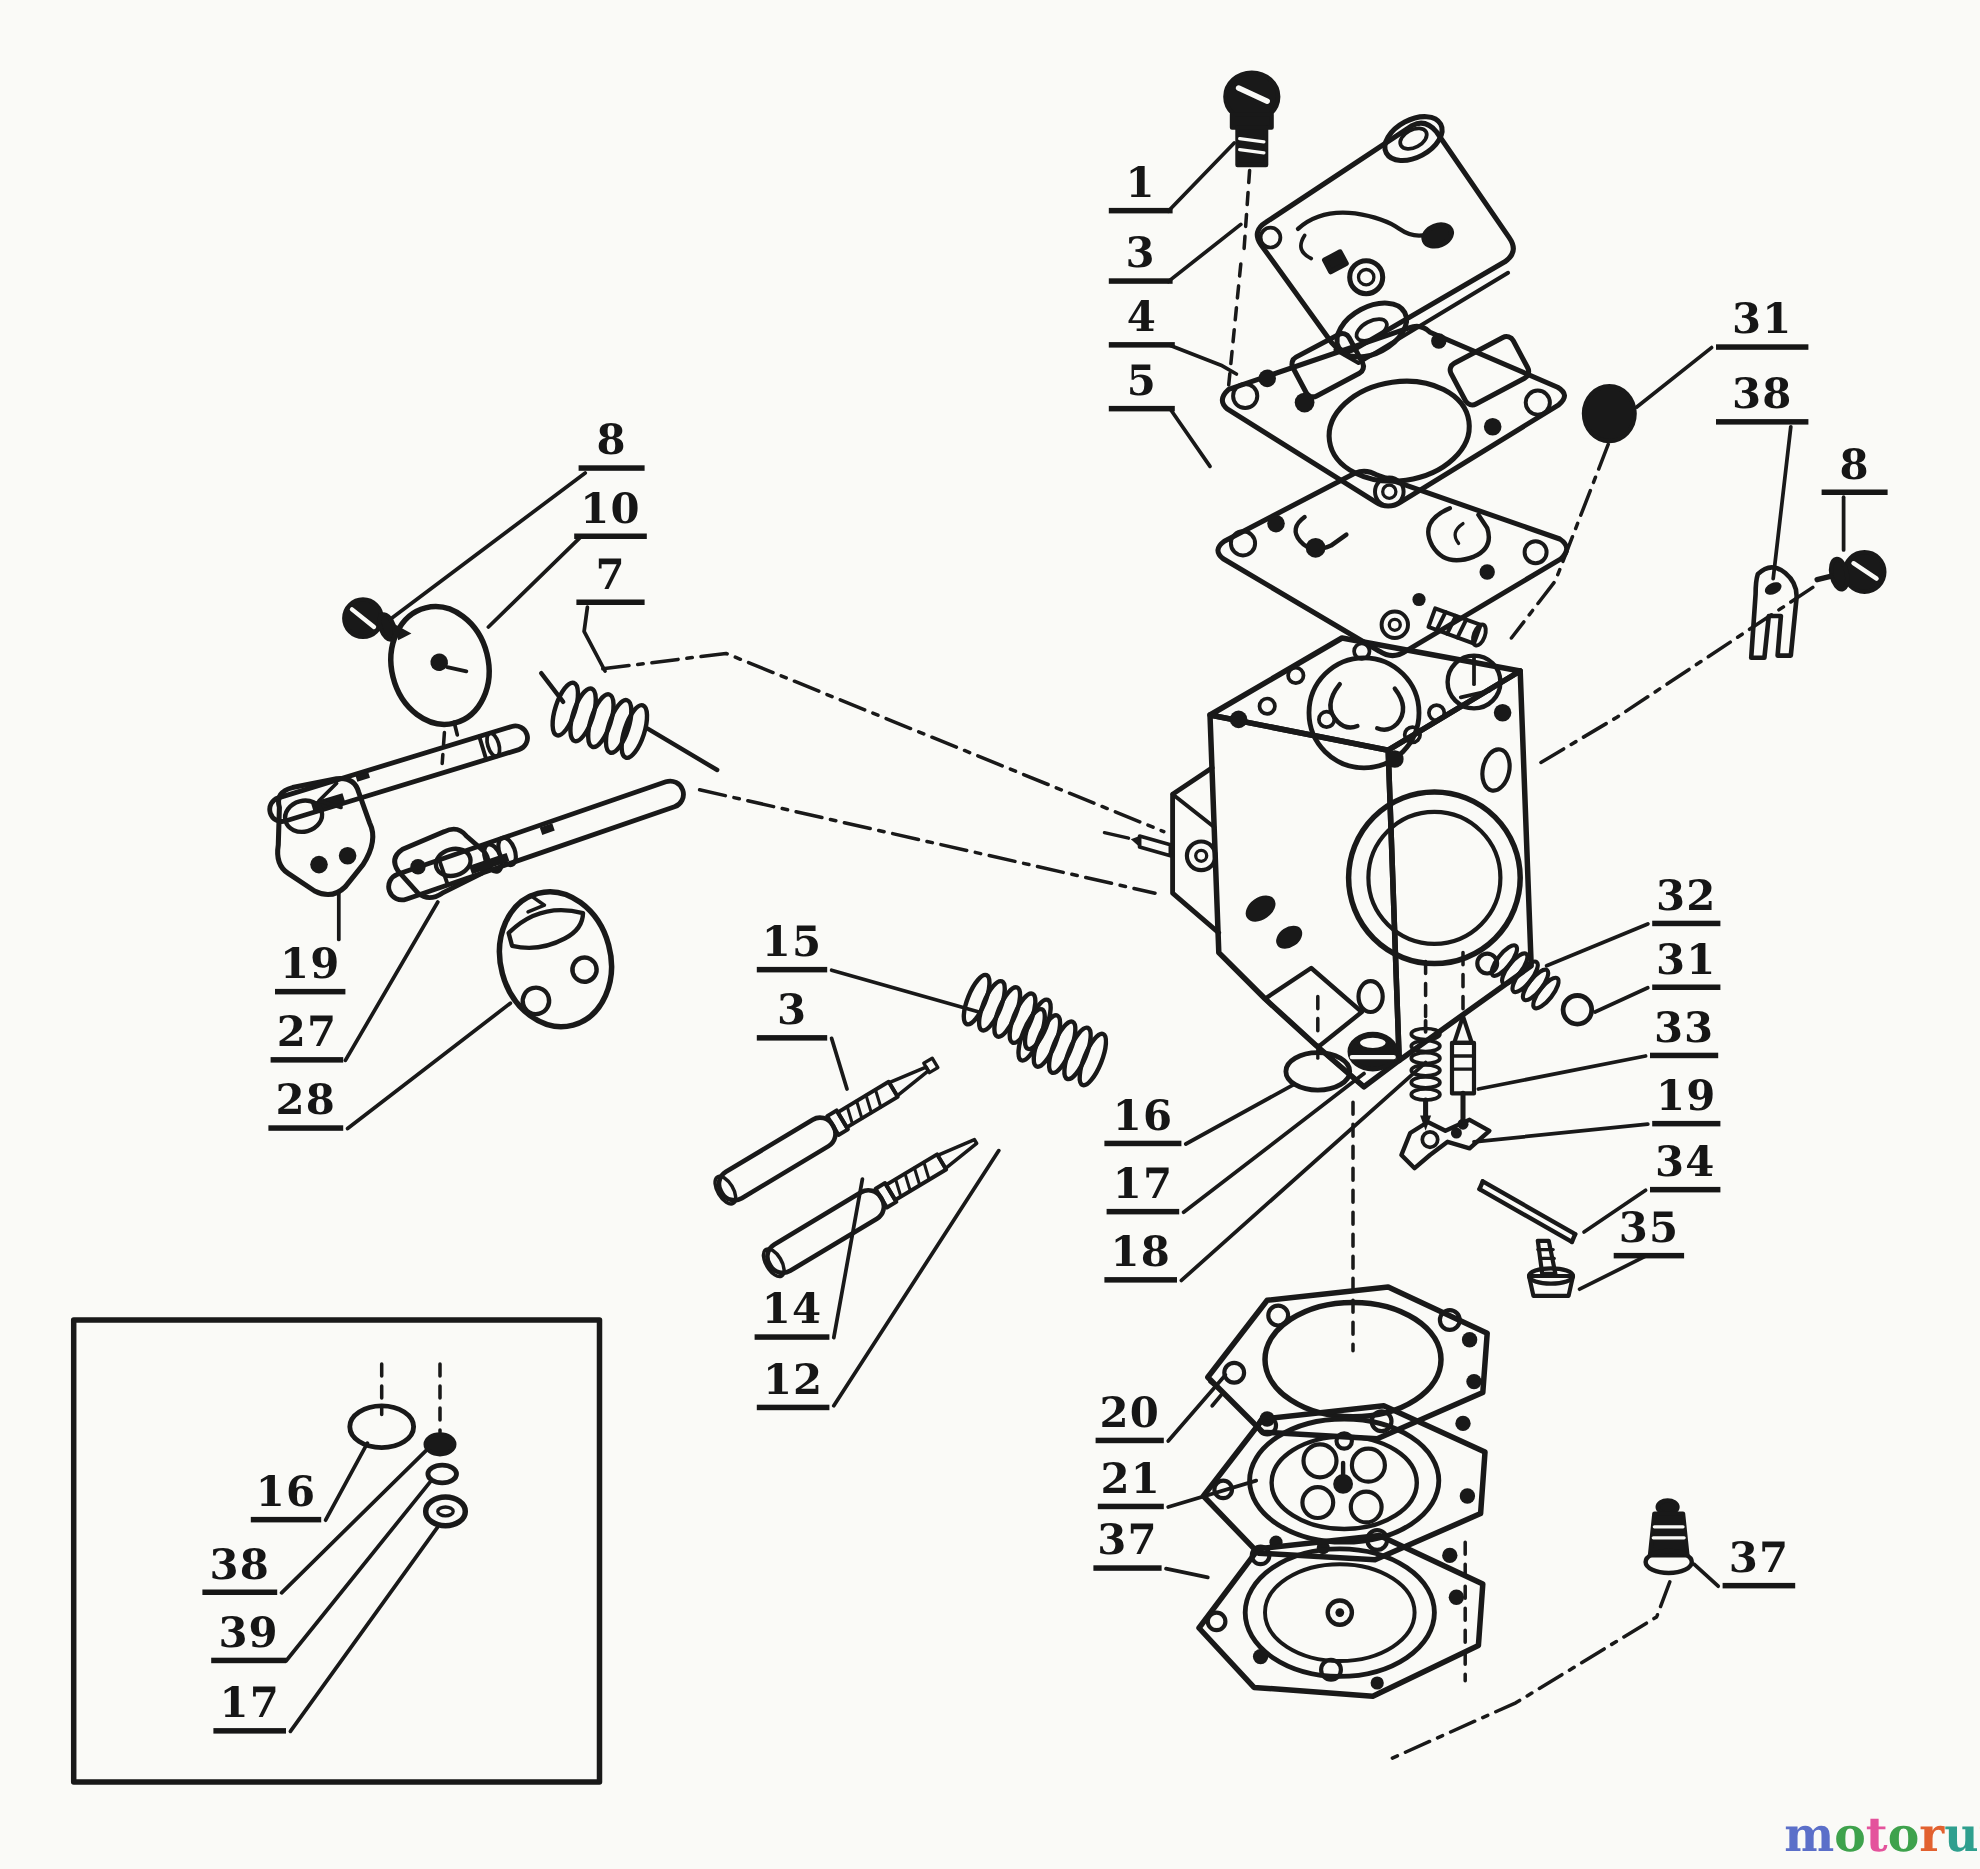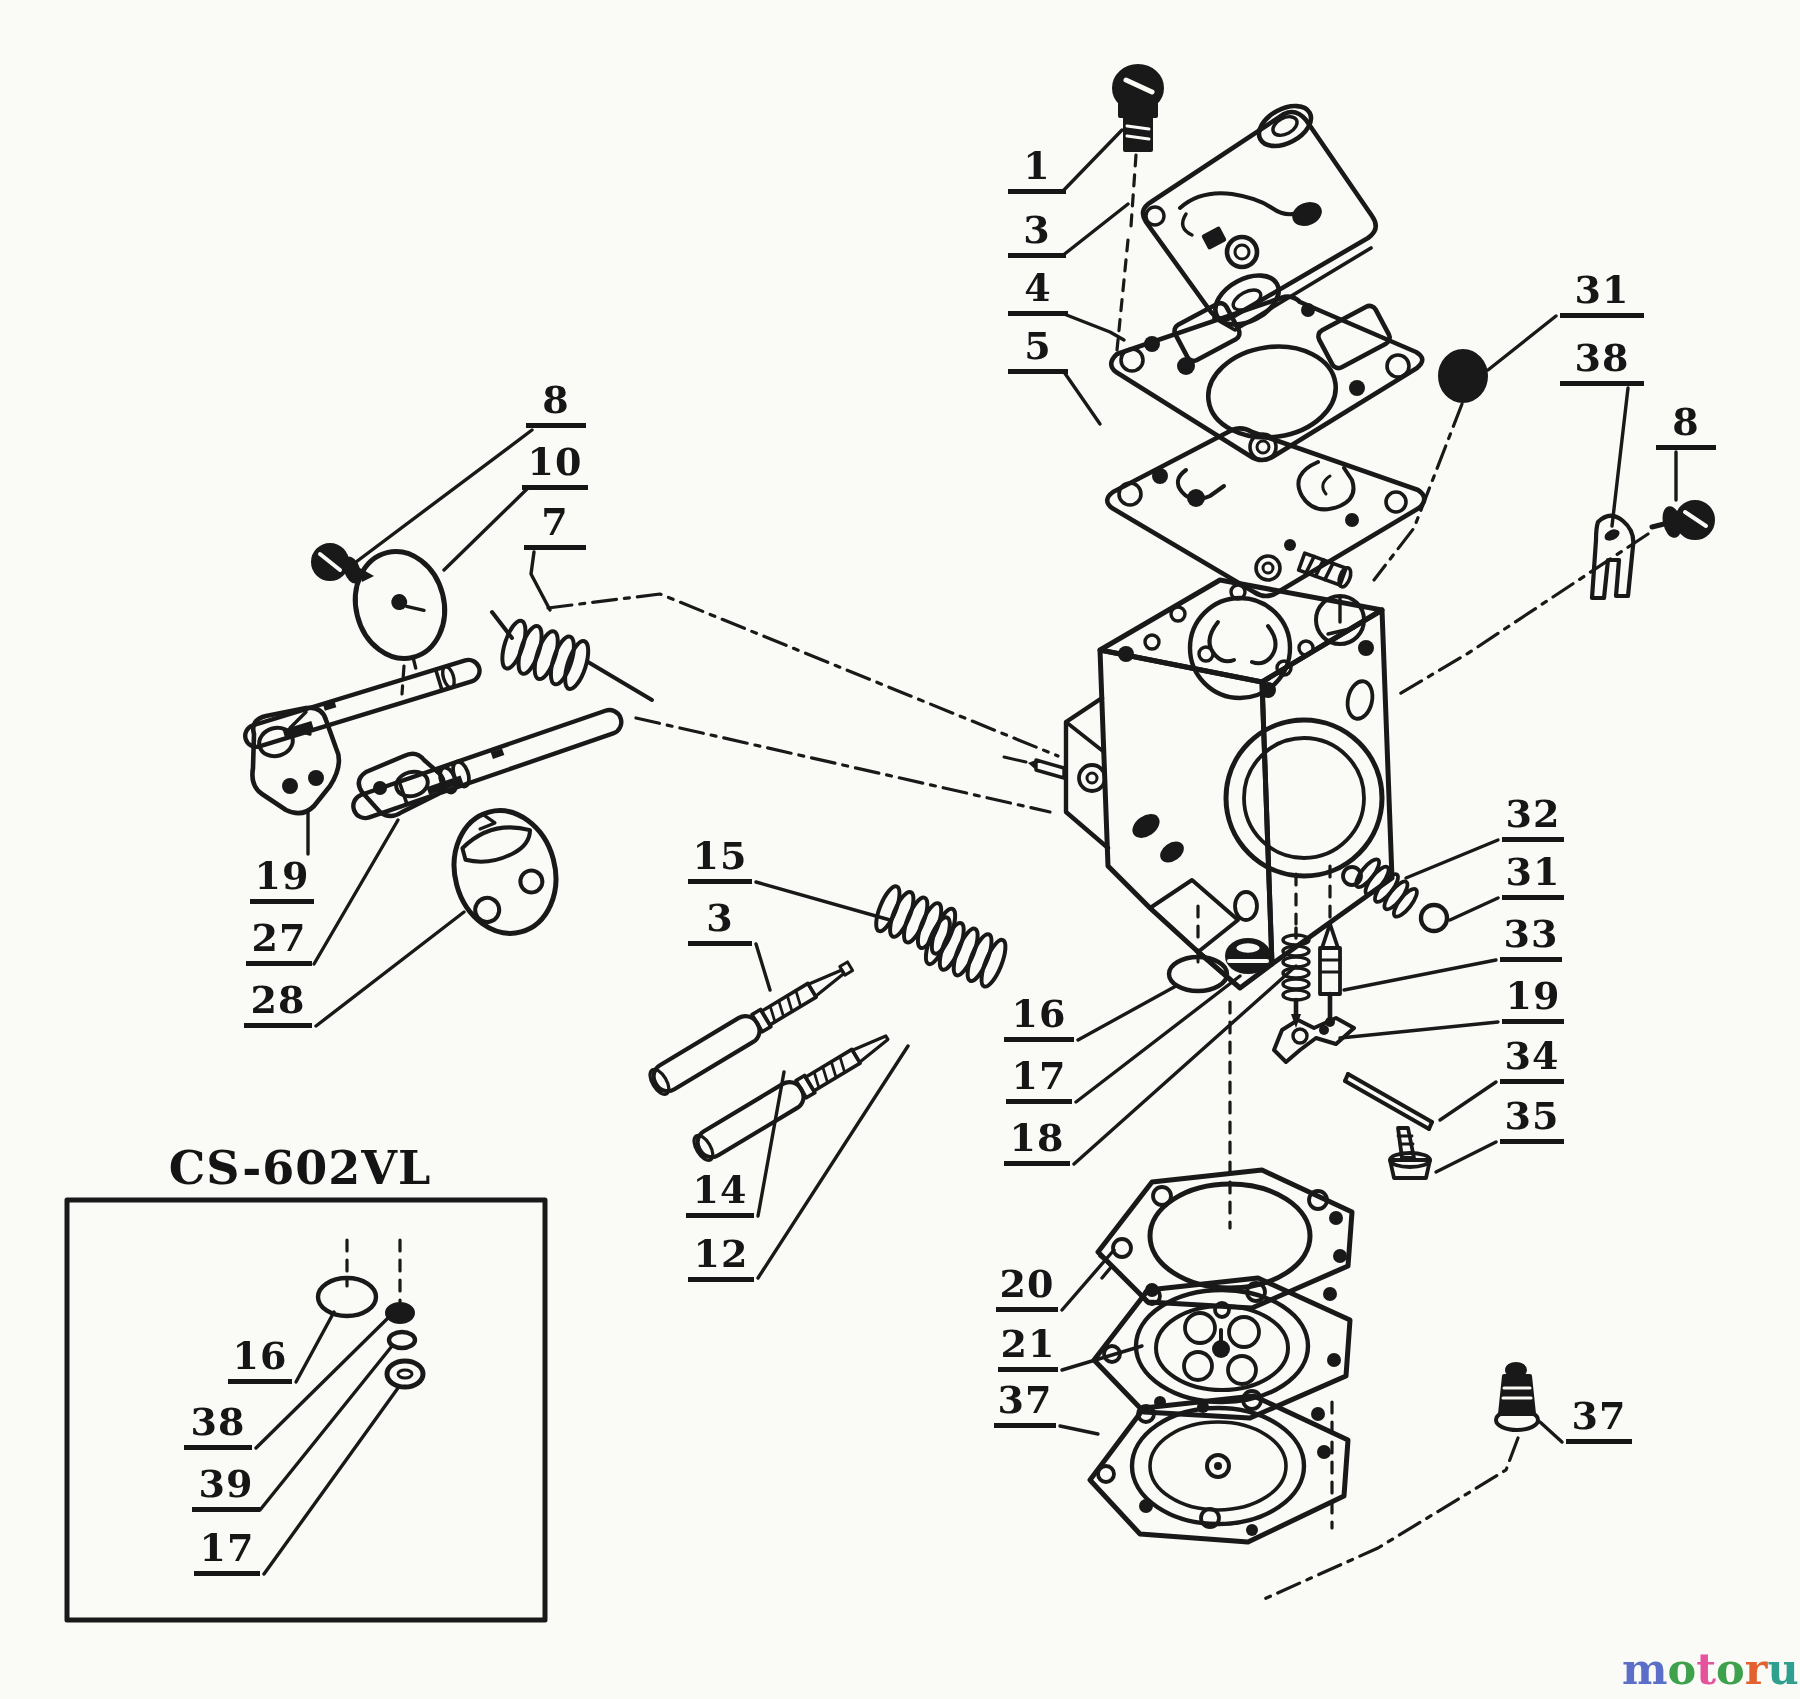--- a/index.html
+++ b/index.html
@@ -483,29 +483,28 @@
 <div class="callout" style="left:686px;top:1170px;width:68px">14</div>
 <div class="callout" style="left:688px;top:1234px;width:66px">12</div>
 <div class="callout" style="left:1004px;top:994px;width:70px">16</div>
 <div class="callout" style="left:1006px;top:1056px;width:66px">17</div>
 <div class="callout" style="left:1004px;top:1118px;width:66px">18</div>
 <div class="callout" style="left:1502px;top:794px;width:62px">32</div>
 <div class="callout" style="left:1502px;top:852px;width:62px">31</div>
 <div class="callout" style="left:1500px;top:914px;width:62px">33</div>
 <div class="callout" style="left:1502px;top:976px;width:62px">19</div>
 <div class="callout" style="left:1500px;top:1036px;width:64px">34</div>
-<div class="callout" style="left:1500px;top:1096px;width:64px">35</div>
+<div class="callout" style="left:1467px;top:1096px;width:64px">35</div>
 <div class="callout" style="left:996px;top:1264px;width:62px">20</div>
 <div class="callout" style="left:998px;top:1324px;width:60px">21</div>
 <div class="callout" style="left:994px;top:1380px;width:62px">37</div>
 <div class="callout" style="left:1566px;top:1396px;width:66px">37</div>
 <div class="callout" style="left:228px;top:1336px;width:64px">16</div>
 <div class="callout" style="left:184px;top:1402px;width:68px">38</div>
 <div class="callout" style="left:192px;top:1464px;width:68px">39</div>
 <div class="callout" style="left:194px;top:1528px;width:66px">17</div>
 
-<div class="inset-title" style="left:160px;top:1145px;width:280px">CS-602VL</div>
 
 <div class="watermark" style="left:1622px;top:1648px">
   <span><span style="color: rgb(91, 111, 201);">m</span><span style="color: rgb(62, 162, 76);">o</span><span style="color: rgb(228, 83, 156);">t</span><span style="color: rgb(62, 162, 76);">o</span><span style="color: rgb(226, 97, 47);">r</span><span style="color: rgb(47, 159, 142);">u</span><span style="color: rgb(237, 167, 34);">f</span></span>
 </div>
 
 </div>
 
 </body></html>

